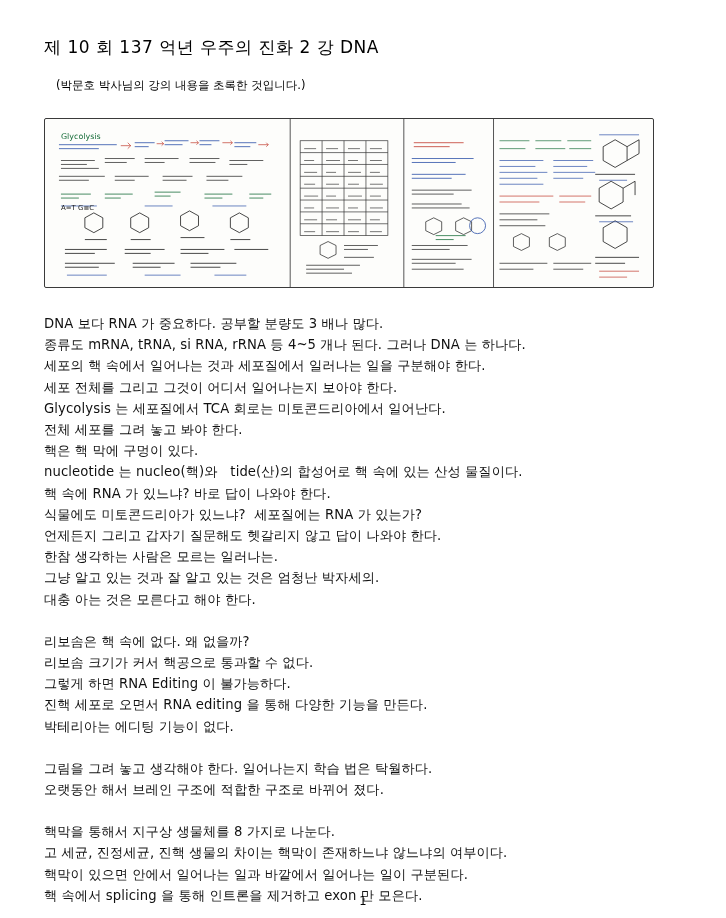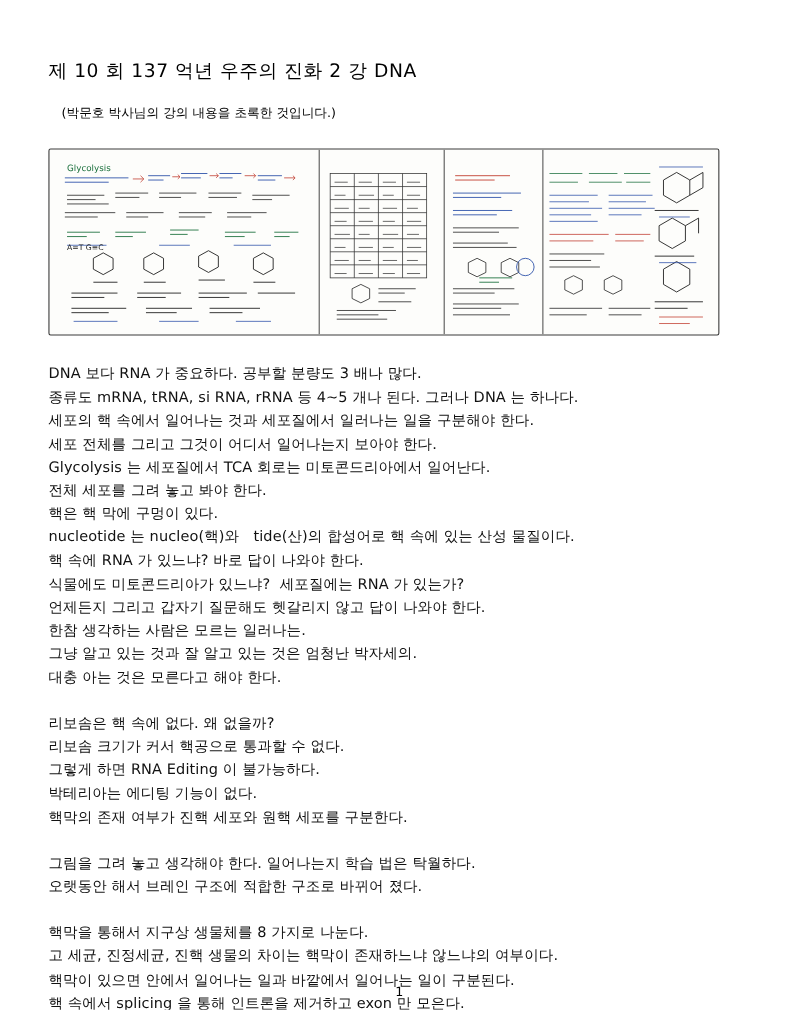--- a/index.html
+++ b/index.html
@@ -20,21 +20,21 @@
     height: 918px;
     position: relative;
     box-sizing: border-box;
     padding: 0 44px;
   }
   .doc-title {
     font-size: 17px;
     font-weight: normal;
     letter-spacing: 0.5px;
     margin: 0;
-    padding-top: 53px;
+    padding-top: 36px;
     color: #000;
   }
   .doc-subtitle {
     font-size: 11.5px;
     margin: 12px;
     padding-top: 7px;
     color: #000;
   }
   
   .figure-wrap {
@@ -248,22 +248,22 @@
     <p>언제든지 그리고 갑자기 질문해도 헷갈리지 않고 답이 나와야 한다.</p>
     <p>한참 생각하는 사람은 모르는 일러나는.</p>
     <p>그냥 알고 있는 것과 잘 알고 있는 것은 엄청난 박자세의.</p>
     <p>대충 아는 것은 모른다고 해야 한다.</p>
 
     <div class="para-gap"></div>
 
     <p>리보솜은 핵 속에 없다. 왜 없을까?</p>
     <p>리보솜 크기가 커서 핵공으로 통과할 수 없다.</p>
     <p>그렇게 하면 RNA Editing 이 불가능하다.</p>
+    <p>진핵 세포로 오면서 RNA editing 을 통해 다양한 기능을 만든다.</p>
     <p>박테리아는 에디팅 기능이 없다.</p>
-    <p>핵막의 존재 여부가 진핵 세포와 원핵 세포를 구분한다.</p>
 
     <div class="para-gap"></div>
 
     <p>그림을 그려 놓고 생각해야 한다. 일어나는지 학습 법은 탁월하다.</p>
     <p>오랫동안 해서 브레인 구조에 적합한 구조로 바뀌어 졌다.</p>
 
     <div class="para-gap"></div>
 
     <p>핵막을 통해서 지구상 생물체를 8 가지로 나눈다.</p>
     <p>고 세균, 진정세균, 진핵 생물의 차이는 핵막이 존재하느냐 않느냐의 여부이다.</p>

